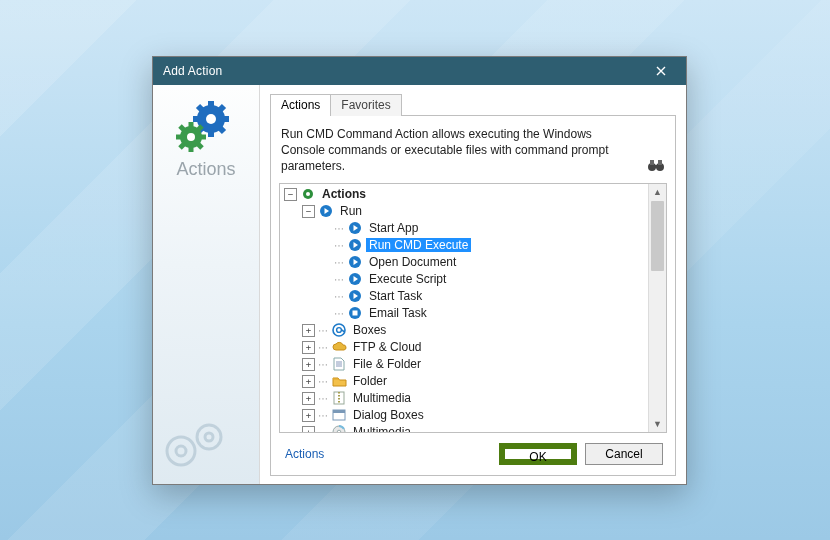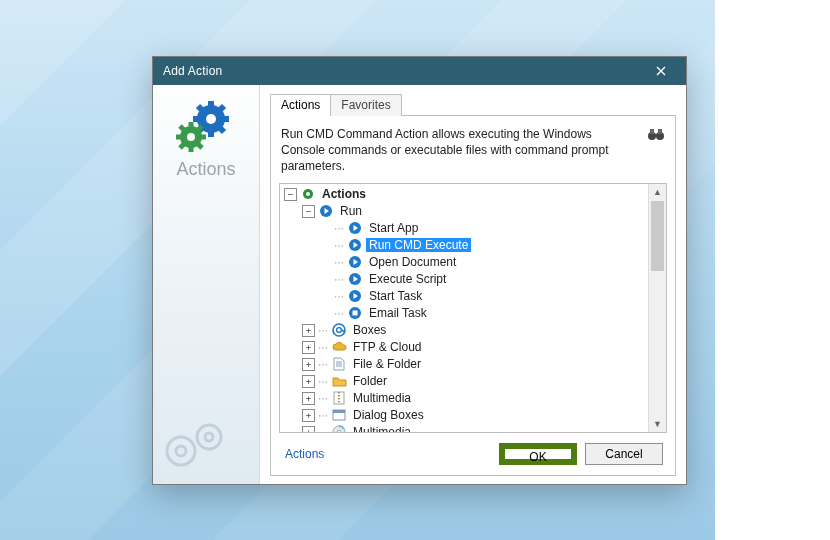--- a/index.html
+++ b/index.html
@@ -1,35 +1,35 @@
 <!DOCTYPE html>
 <html><head>
 <meta charset="utf-8">
 <style>
   html,body{margin:0;padding:0;width:830px;height:540px;overflow:hidden;font-family:"Segoe UI",Tahoma,Arial,sans-serif;font-size:12px;color:#222;}
-  .desk{position:relative;width:715px;height:540px;
+  .desk{position:relative;width:830px;height:540px;
     background:
       linear-gradient(135deg,rgba(255,255,255,.15) 0 10%,transparent 10% 20%,rgba(255,255,255,.12) 20% 30%,transparent 30% 40%,rgba(255,255,255,.1) 40% 50%,transparent 50% 60%,rgba(255,255,255,.08) 60% 70%,transparent 70% 100%) ,
       linear-gradient(180deg,#cde6f6 0%,#aad4ed 60%,#9cc9e6 100%);
   }
   .dialog{position:absolute;left:152px;top:56px;width:533px;height:427px;background:#fff;border:1px solid #7a7a7a;box-shadow:0 10px 30px rgba(0,0,0,.25);}
   .titlebar{height:28px;background:#2e5e71;color:#fff;display:flex;align-items:center;justify-content:space-between;padding:0 8px 0 10px;font-size:12px;}
   .titlebar .ttl{letter-spacing:.2px}
   .titlebar .closebtn{width:34px;height:20px;display:flex;align-items:center;justify-content:center;cursor:pointer}
   .body{position:absolute;left:0;top:28px;right:0;bottom:0;display:flex}
   .side{width:106px;flex:0 0 106px;background:linear-gradient(180deg,#fdfefe 0%,#eef4f8 45%,#dfeaf1 100%);border-right:1px solid #d9d9d9;text-align:center;padding-top:12px;position:relative}
   .side .biggear{margin:0 auto;width:70px;height:64px;display:flex;align-items:center;justify-content:center}
   .side .label{margin-top:-2px;color:#9aa4ab;font-size:18px;font-family:"Segoe UI",Arial,sans-serif}
   .side .smgears{position:absolute;left:6px;bottom:8px;opacity:.55}
   .main{flex:1;padding:8px 10px 8px 10px;display:flex;flex-direction:column}
   .tabs{display:flex;align-items:flex-end;height:22px;border-bottom:1px solid #bfbfbf;position:relative}
   .tab{padding:3px 10px 4px;border:1px solid #bfbfbf;border-bottom:none;margin-right:-1px;background:#f4f4f4;color:#444;font-size:12px;cursor:pointer;position:relative;top:1px}
   .tab.active{background:#fff;color:#000;z-index:2}
   .panel{border:1px solid #bfbfbf;border-top:none;padding:8px 8px 8px 8px;flex:1;display:flex;flex-direction:column;min-height:0}
-  .desc{display:flex;align-items:flex-start;gap:8px;padding:2px 2px 8px 2px}
+  .desc{display:flex;align-items:flex-end;gap:8px;padding:2px 2px 8px 2px}
   .desc .txt{flex:1;line-height:1.35;color:#222}
   .desc .bino{width:18px;height:18px;flex:0 0 18px;cursor:pointer}
   .treebox{flex:1;border:1px solid #bfbfbf;background:#fff;position:relative;min-height:0;display:flex}
   .tree{flex:1;overflow:hidden;padding:2px 0 2px 4px}
   .vscroll{width:17px;background:#f0f0f0;border-left:1px solid #dcdcdc;position:relative}
   .vscroll .arrow{width:17px;height:17px;display:flex;align-items:center;justify-content:center;color:#666;font-size:9px;cursor:pointer;background:#f0f0f0}
   .vscroll .thumb{position:absolute;left:2px;right:2px;top:17px;height:70px;background:#c9c9c9;border-radius:1px;cursor:pointer}
   .vscroll .track{position:absolute;top:17px;bottom:17px;left:0;right:0}
   .vscroll .arrow.bottom{position:absolute;bottom:0;left:0}
   ul.tree-root,ul.tree-root ul{list-style:none;margin:0;padding:0}

